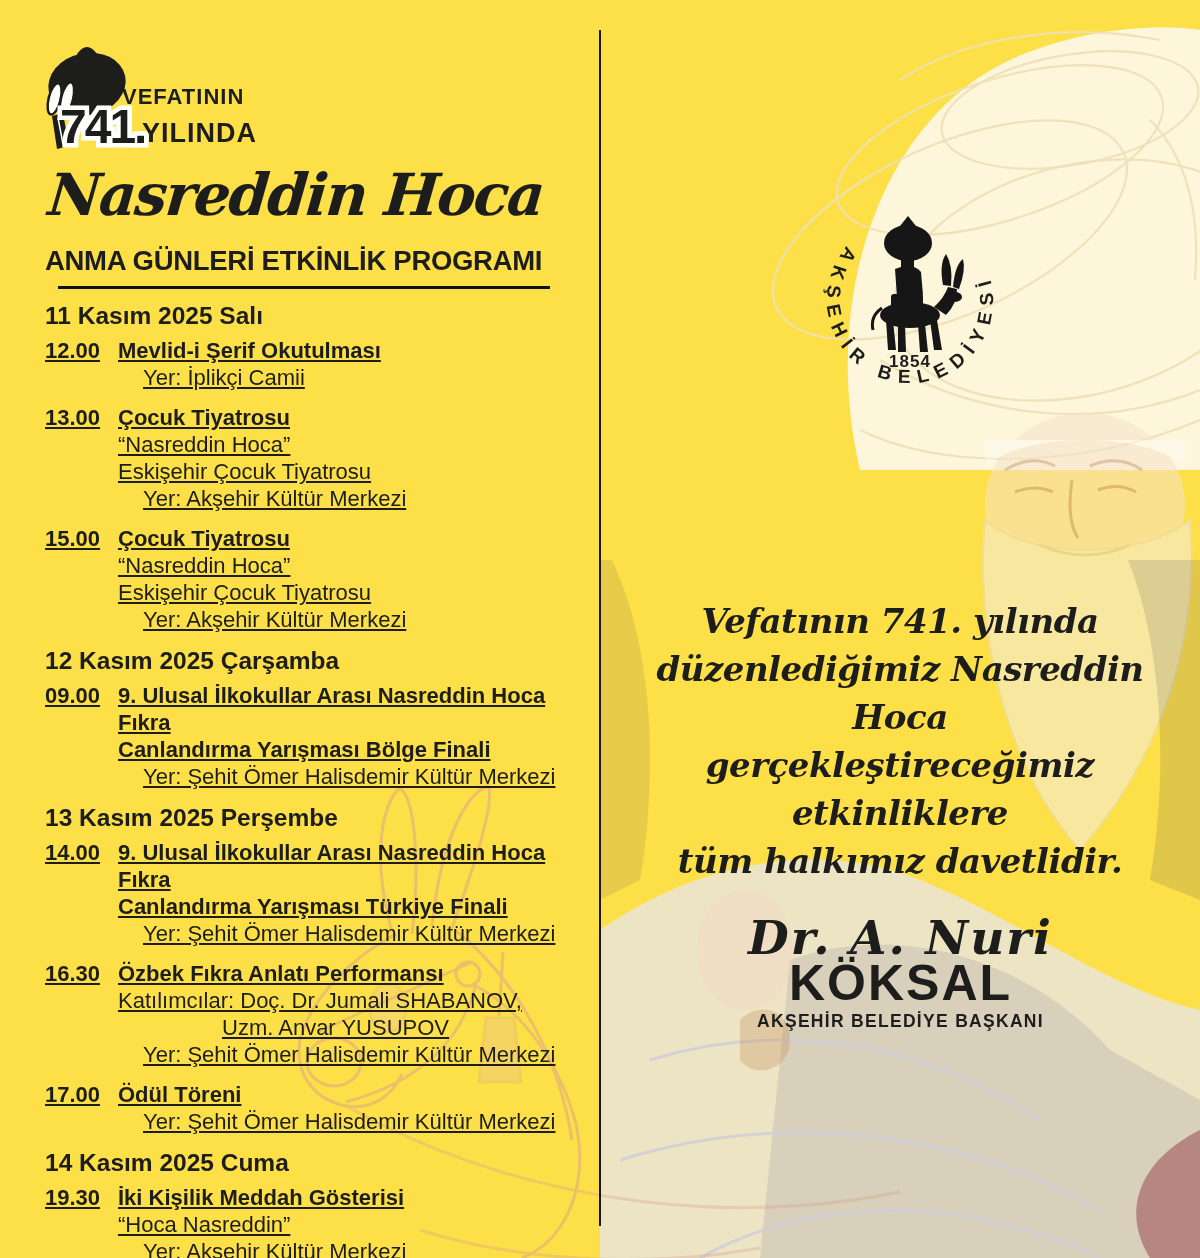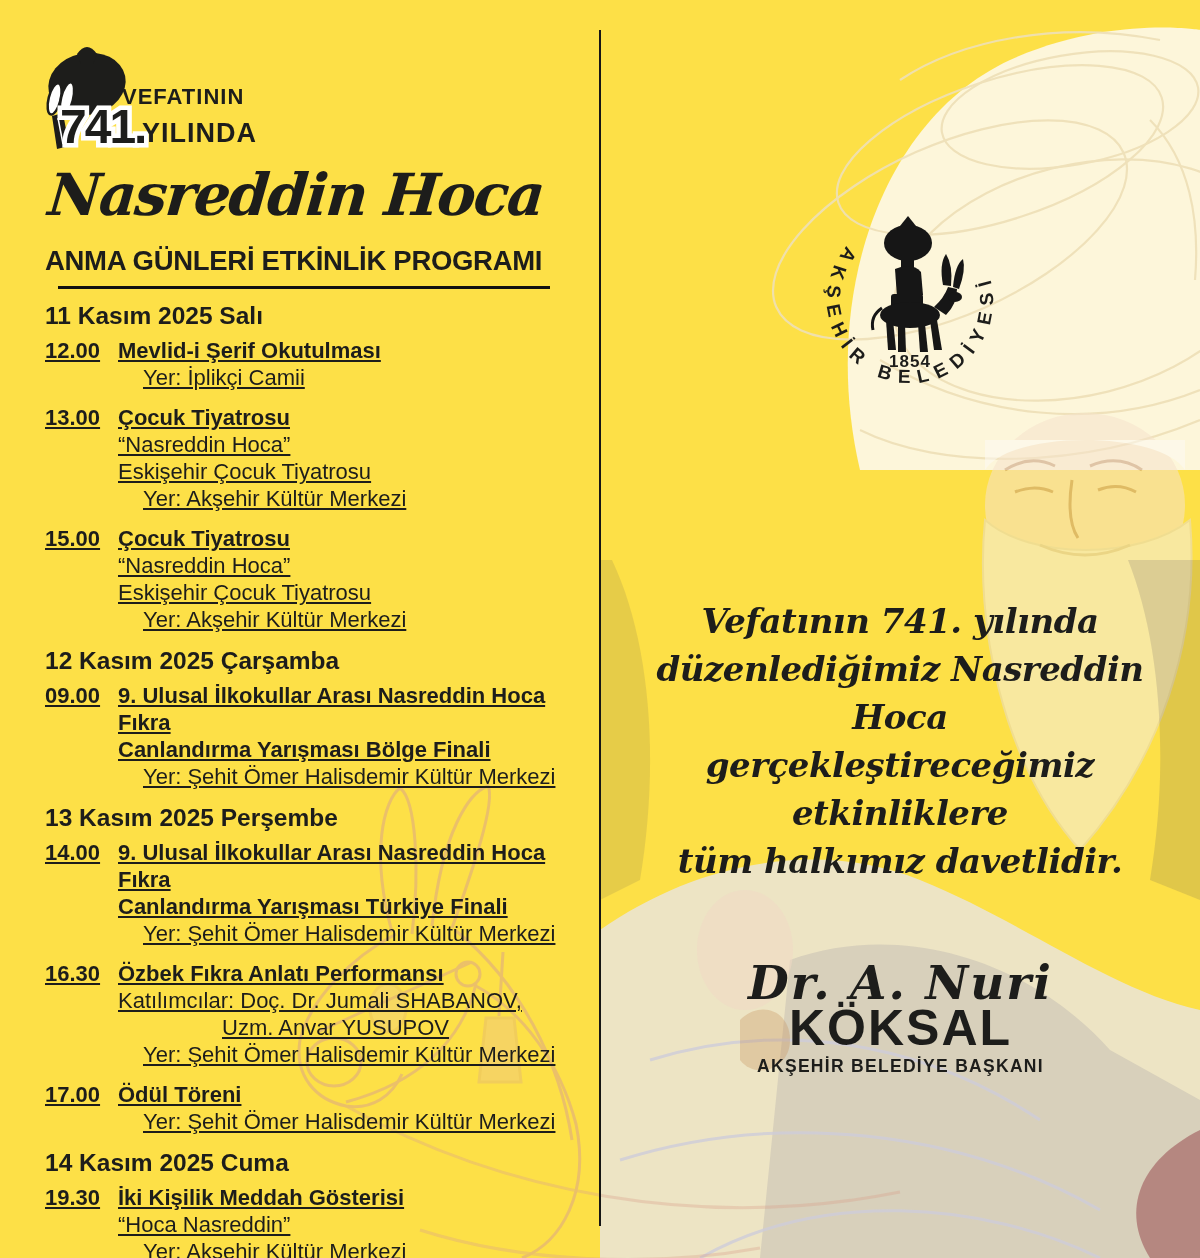--- a/index.html
+++ b/index.html
@@ -29,21 +29,21 @@
   .line-plain{}
   .line-venue{padding-left:25px;}
   .line-indent{padding-left:104px;}
 
   
   .right-col{position:absolute;left:601px;top:0;width:599px;height:1258px;z-index:3;}
   .muni-logo{position:absolute;left:203px;top:194px;}
   .invitation{position:absolute;left:16px;top:597px;width:566px;text-align:center;
               font-family:"DejaVu Serif",serif;font-style:italic;font-weight:bold;
               font-size:34px;line-height:48px;letter-spacing:-0.5px;}
-  .signature{position:absolute;left:0;top:957px;width:599px;text-align:center;}
+  .signature{position:absolute;left:0;top:912px;width:599px;text-align:center;}
   .sig-name{font-family:"DejaVu Serif",serif;font-style:italic;font-weight:bold;
             font-size:47px;line-height:1.1;letter-spacing:2px;}
   .sig-surname{font-size:50px;font-weight:bold;letter-spacing:2px;line-height:1;margin-top:-6px;}
   .sig-title{font-size:17.5px;font-weight:bold;letter-spacing:1.3px;margin-top:3px;}
 </style>
 </head>
 <body>
 
 <div class="poster">
 

